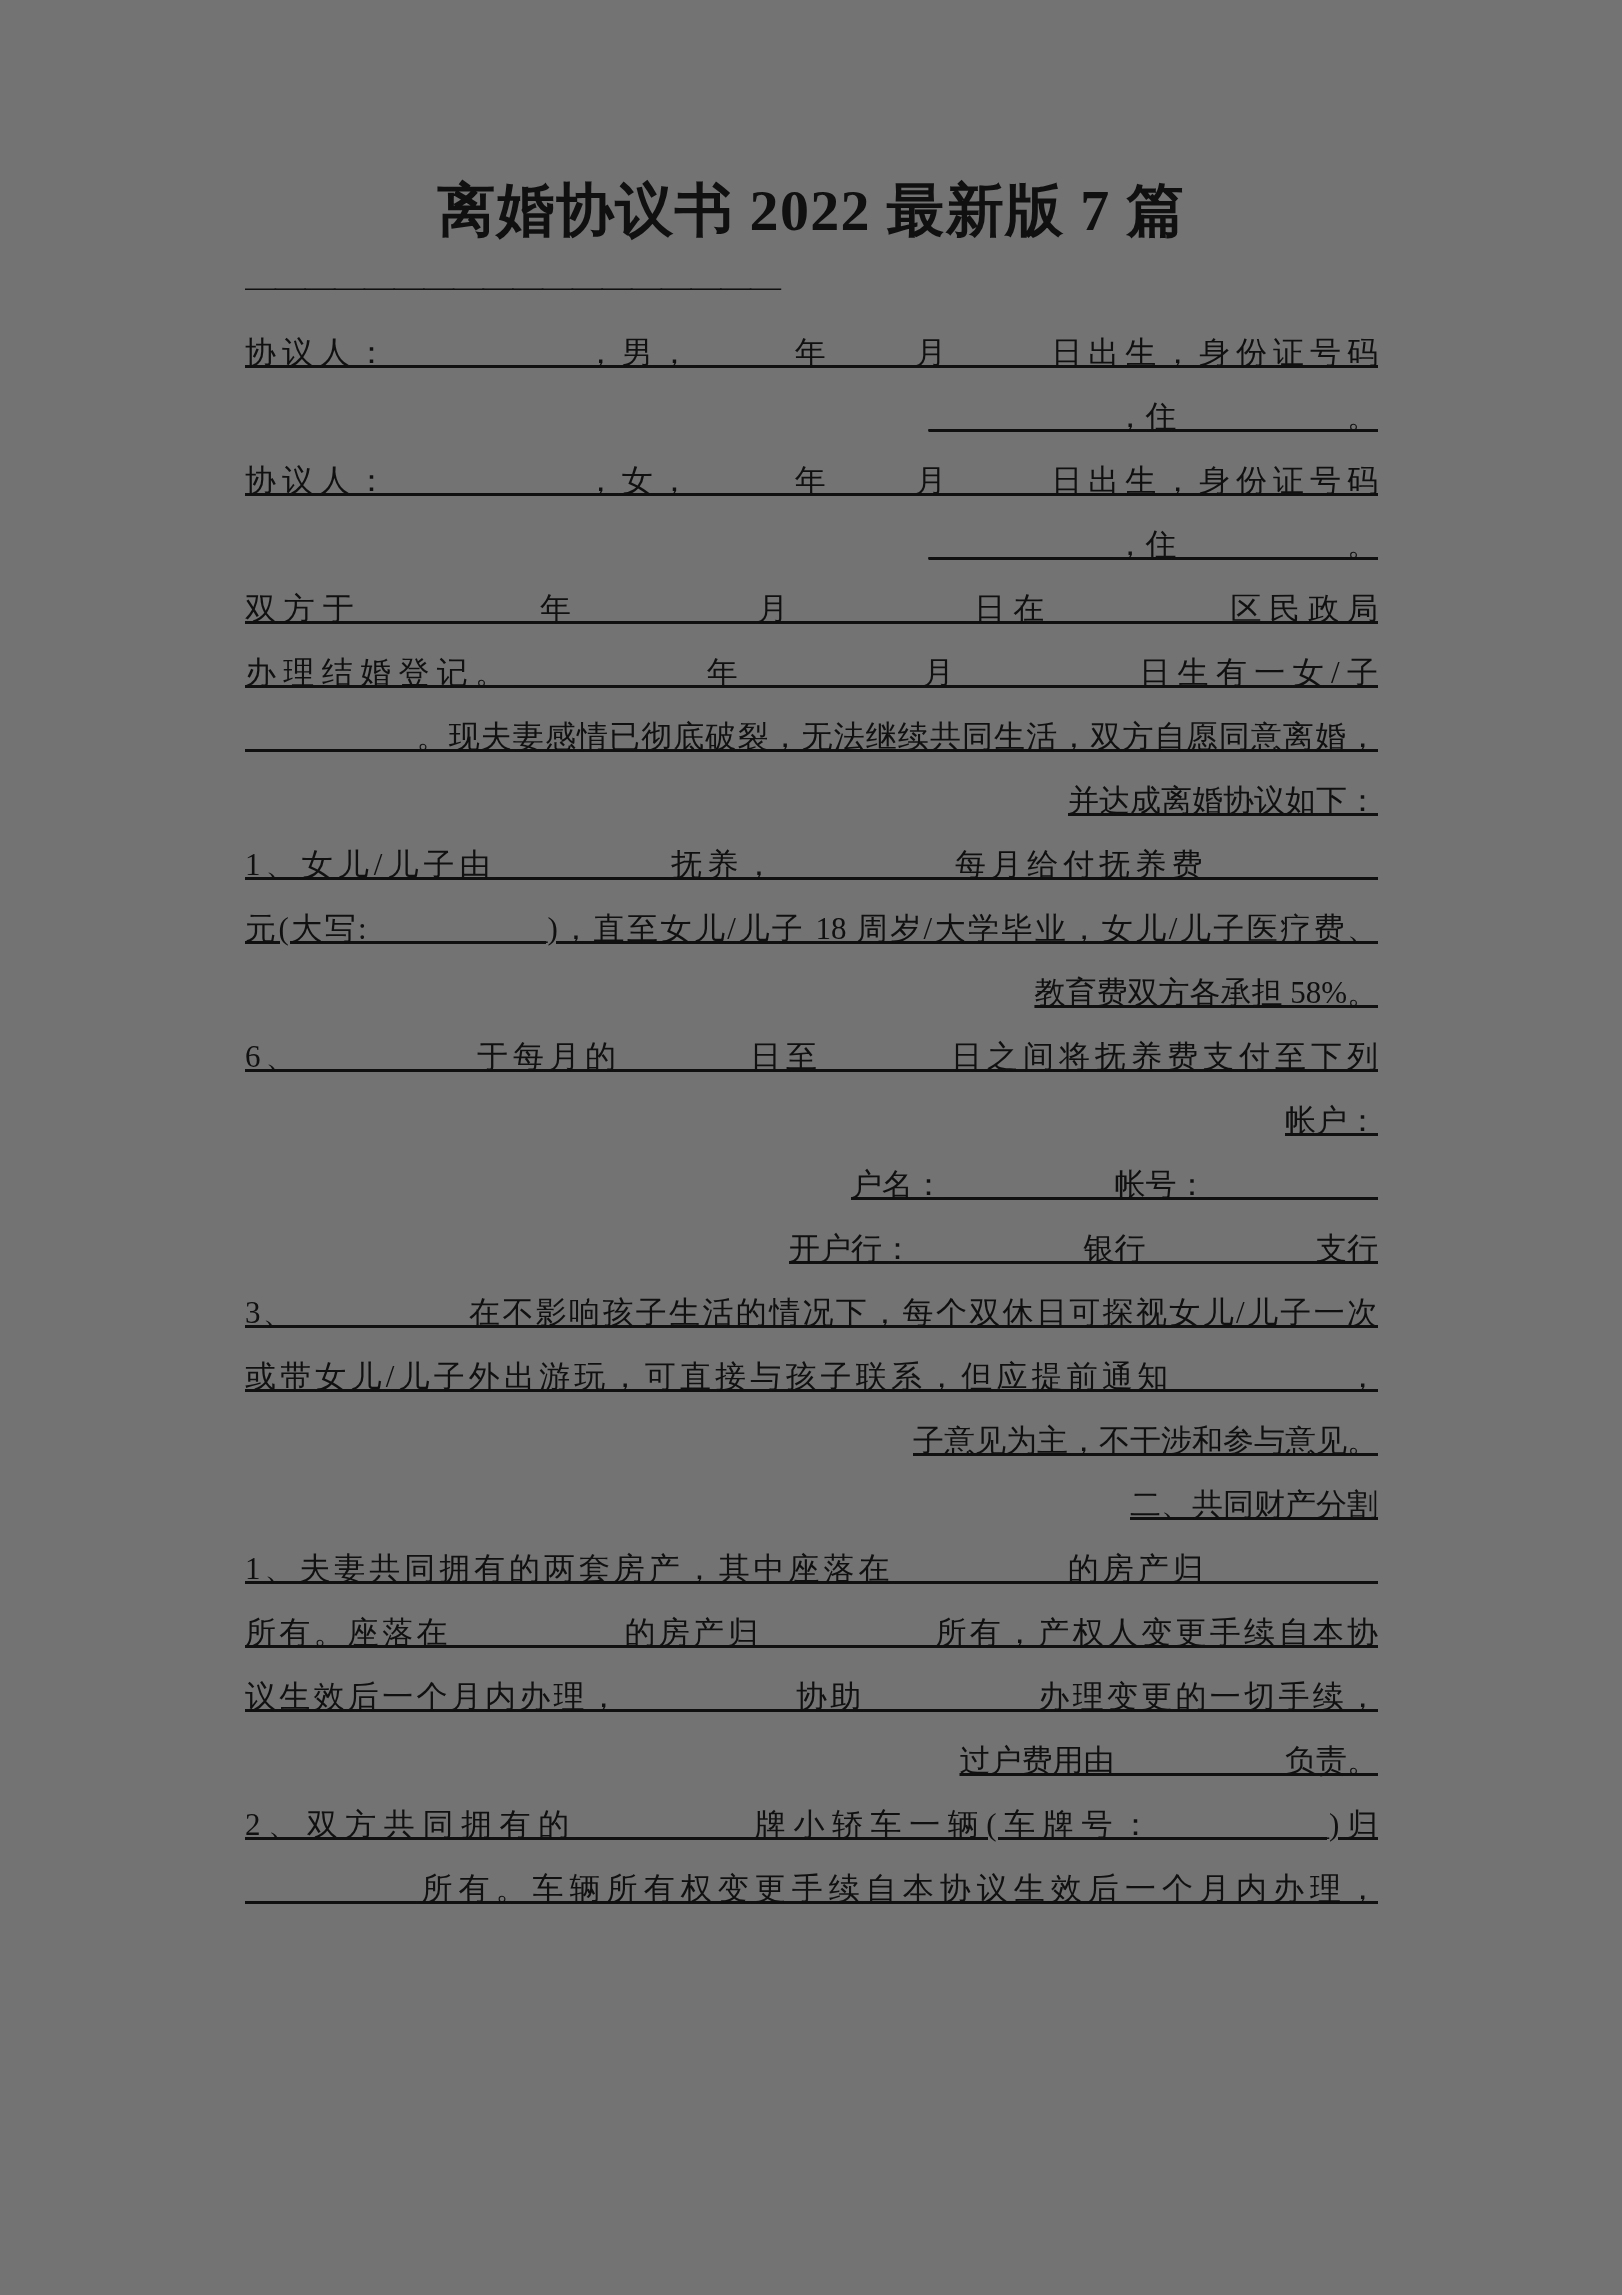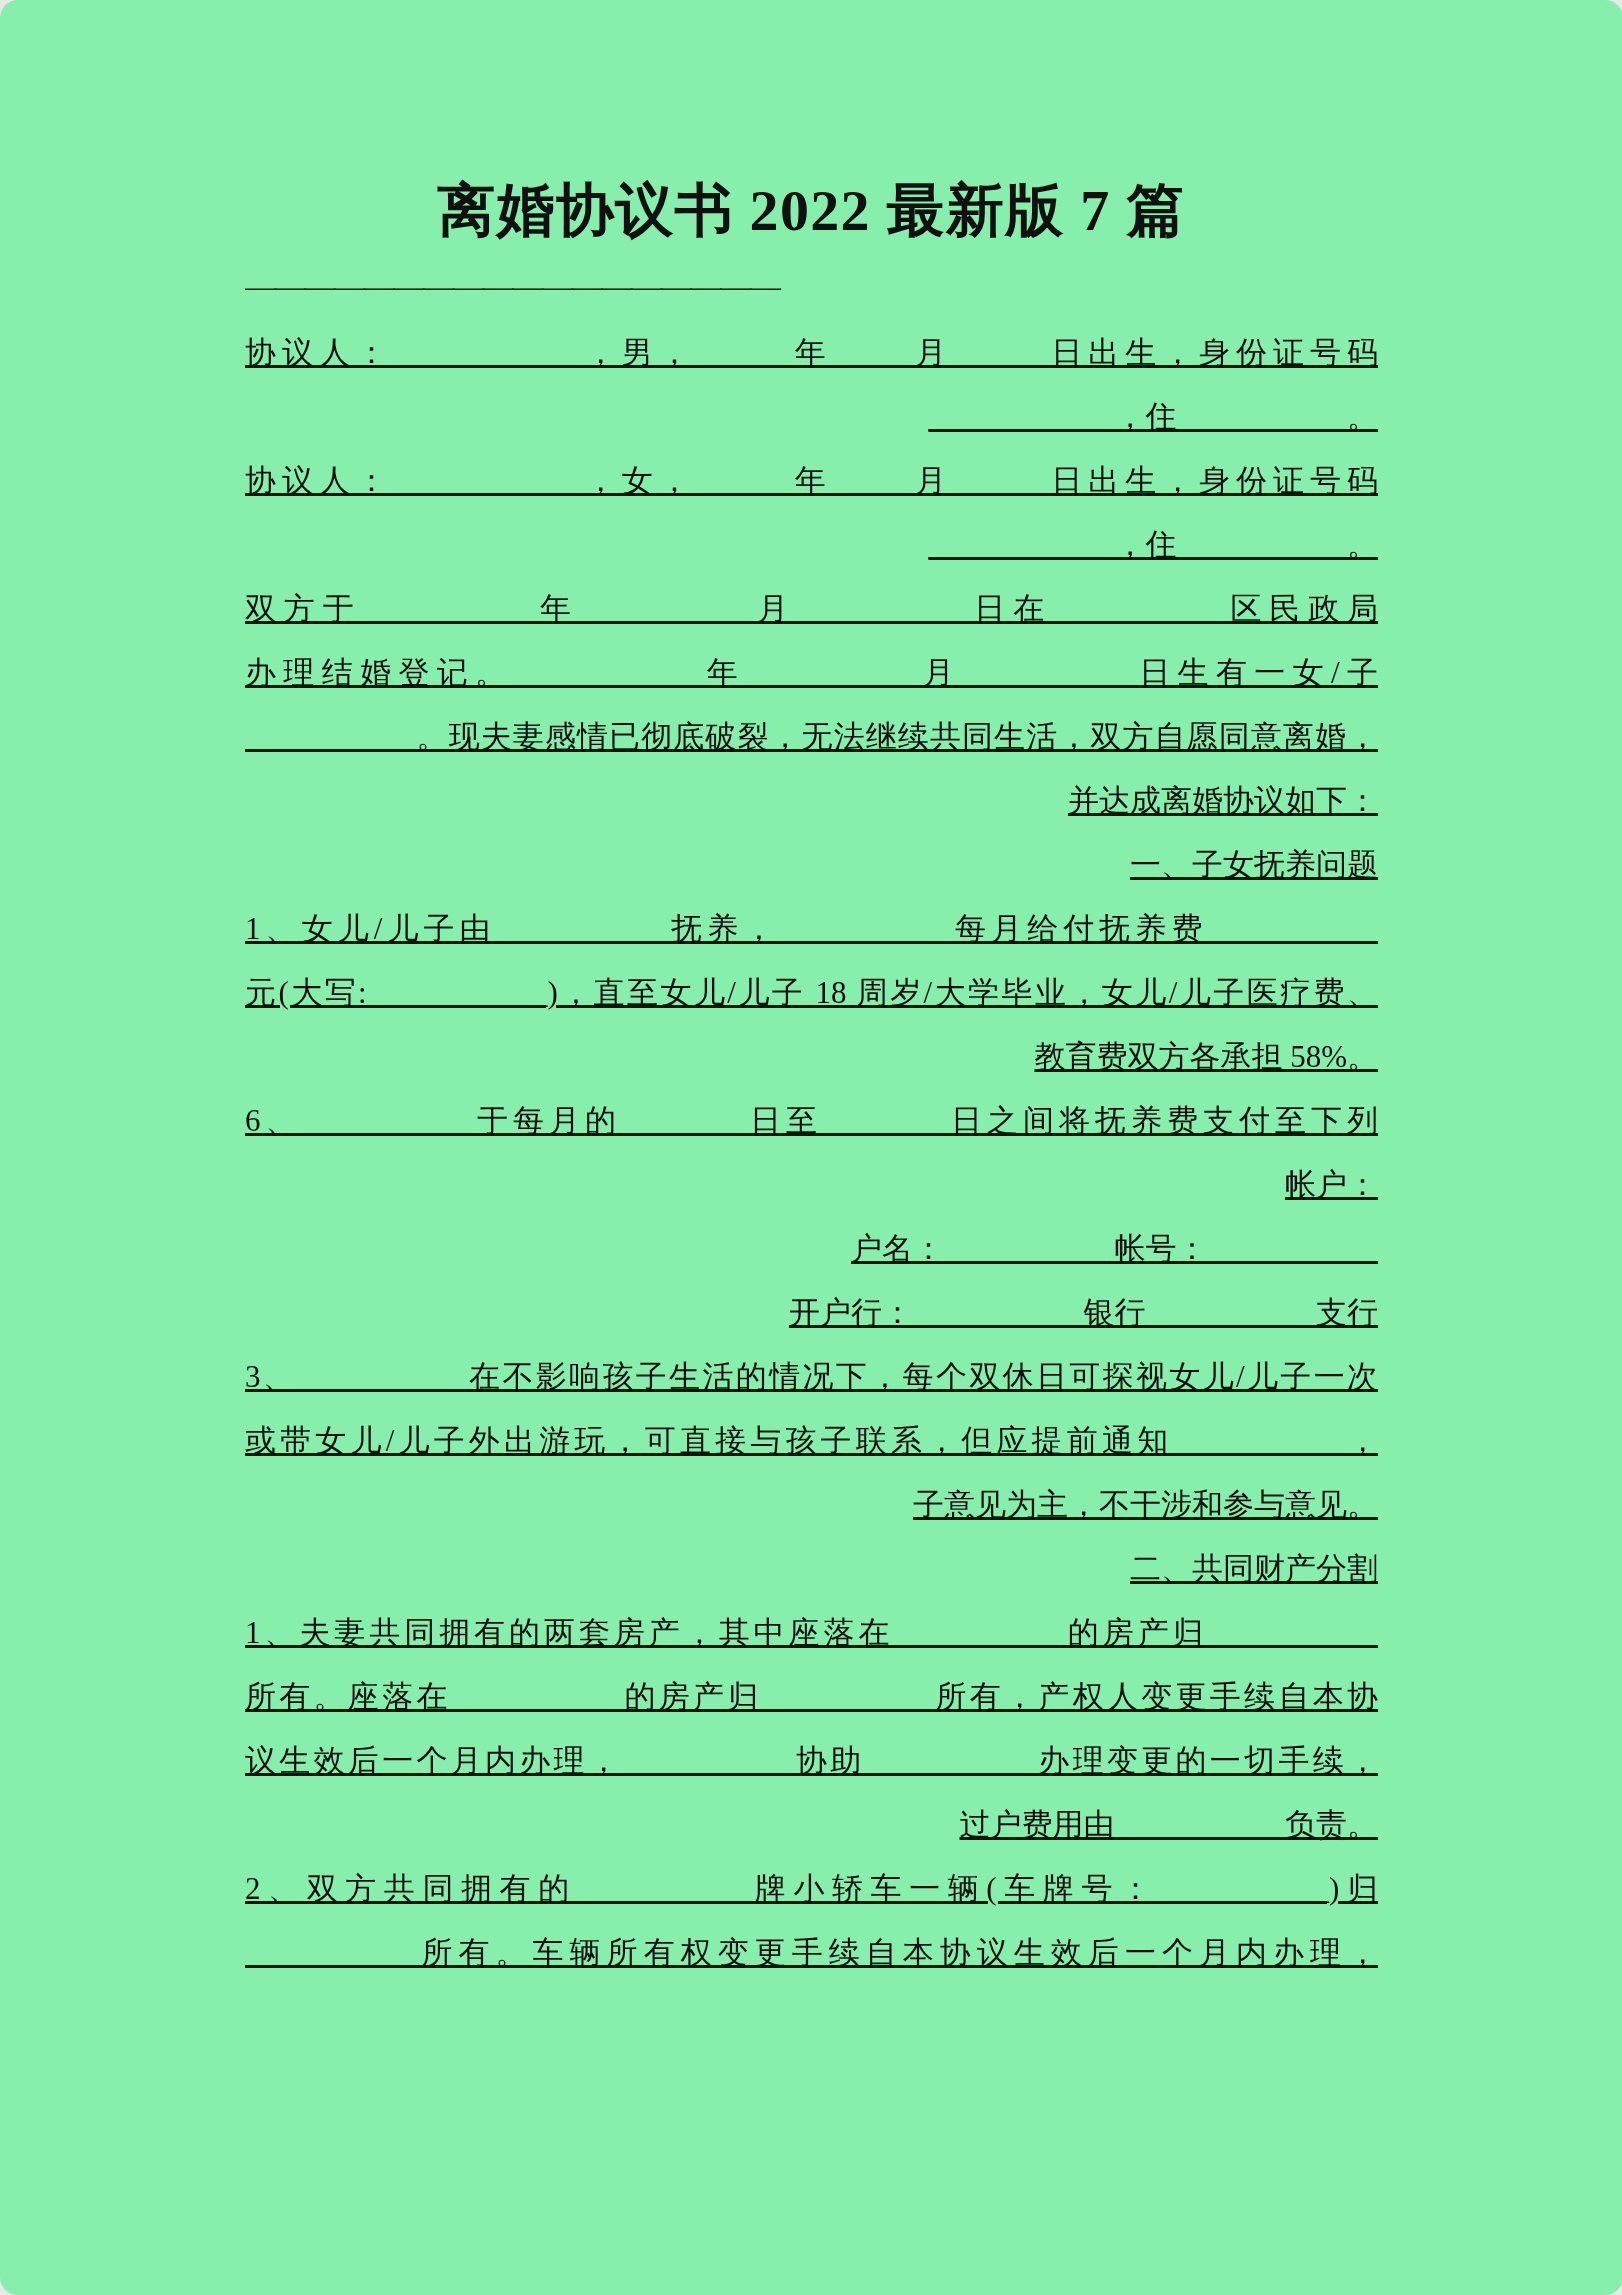--- a/index.html
+++ b/index.html
@@ -4,25 +4,24 @@
 <style>
   html, body {
     margin: 0;
     padding: 0;
     background: #e8e8e8;
   }
   .page {
     position: relative;
     width: 1623px;
     height: 2295px;
-    background: #86efac;
+    background: #737373;
     color: #101010;
     font-family: "Liberation Serif", "DejaVu Serif", serif;
     overflow: hidden;
-    border-radius: 18px;
   }
   .content {
     padding: 175px 245px 0 245px;
   }
   .doc-title {
     margin: 0;
     font-size: 58px;
     line-height: 72px;
     font-weight: bold;
     text-align: center;
@@ -64,21 +63,20 @@
     <div class="doc-divider">——————————————————</div>
     <div class="doc-body" id="doc-body">
         <div class="line fill">协议人：____________，男，______年_____月______日出生，身份证号码</div>
         <div class="line">____________，住___________。</div>
         <div class="line fill">协议人：____________，女，______年_____月______日出生，身份证号码</div>
         <div class="line">____________，住___________。</div>
         <div class="line fill">双方于___________年___________月___________日在___________区民政局</div>
         <div class="line fill">办理结婚登记。____________年___________月___________日生有一女/子</div>
         <div class="line fill">___________。现夫妻感情已彻底破裂，无法继续共同生活，双方自愿同意离婚，</div>
         <div class="line">并达成离婚协议如下：</div>
-        <div class="line">一、子女抚养问题</div>
         <div class="line fill">1、女儿/儿子由___________抚养，___________每月给付抚养费___________</div>
         <div class="line fill">元(大写: ___________)，直至女儿/儿子 18 周岁/大学毕业，女儿/儿子医疗费、</div>
         <div class="line">教育费双方各承担 58%。</div>
         <div class="line fill">6、___________于每月的________日至________日之间将抚养费支付至下列</div>
         <div class="line">帐户：</div>
         <div class="line">户名：___________帐号：___________</div>
         <div class="line">开户行：___________银行___________支行</div>
         <div class="line fill">3、___________在不影响孩子生活的情况下，每个双休日可探视女儿/儿子一次</div>
         <div class="line fill">或带女儿/儿子外出游玩，可直接与孩子联系，但应提前通知___________，</div>
         <div class="line">子意见为主，不干涉和参与意见。</div>

